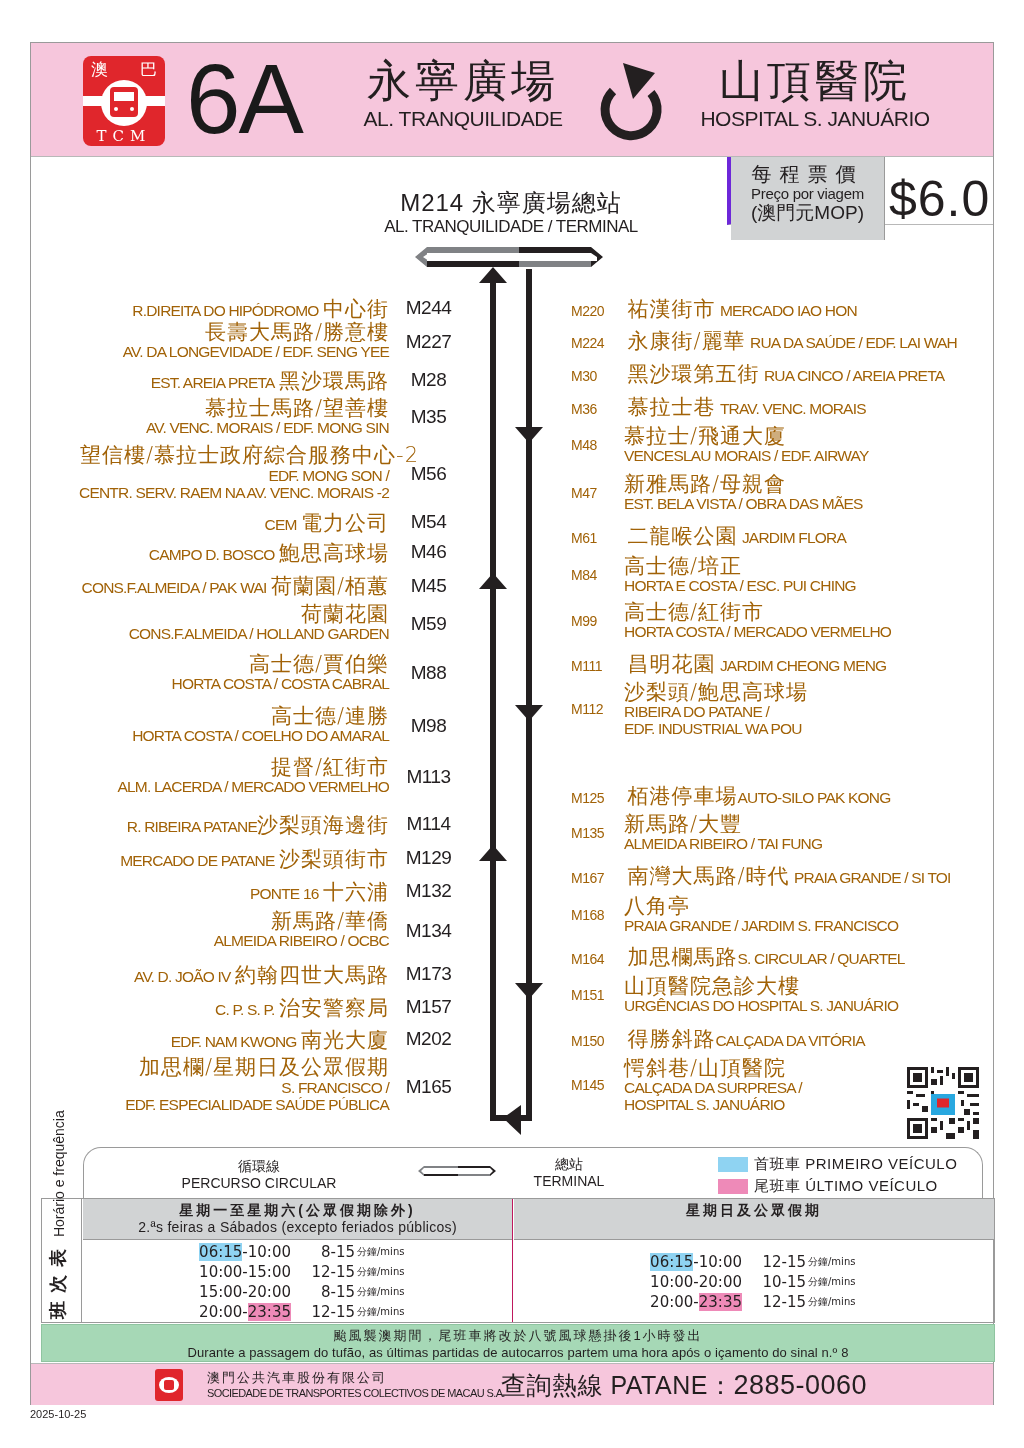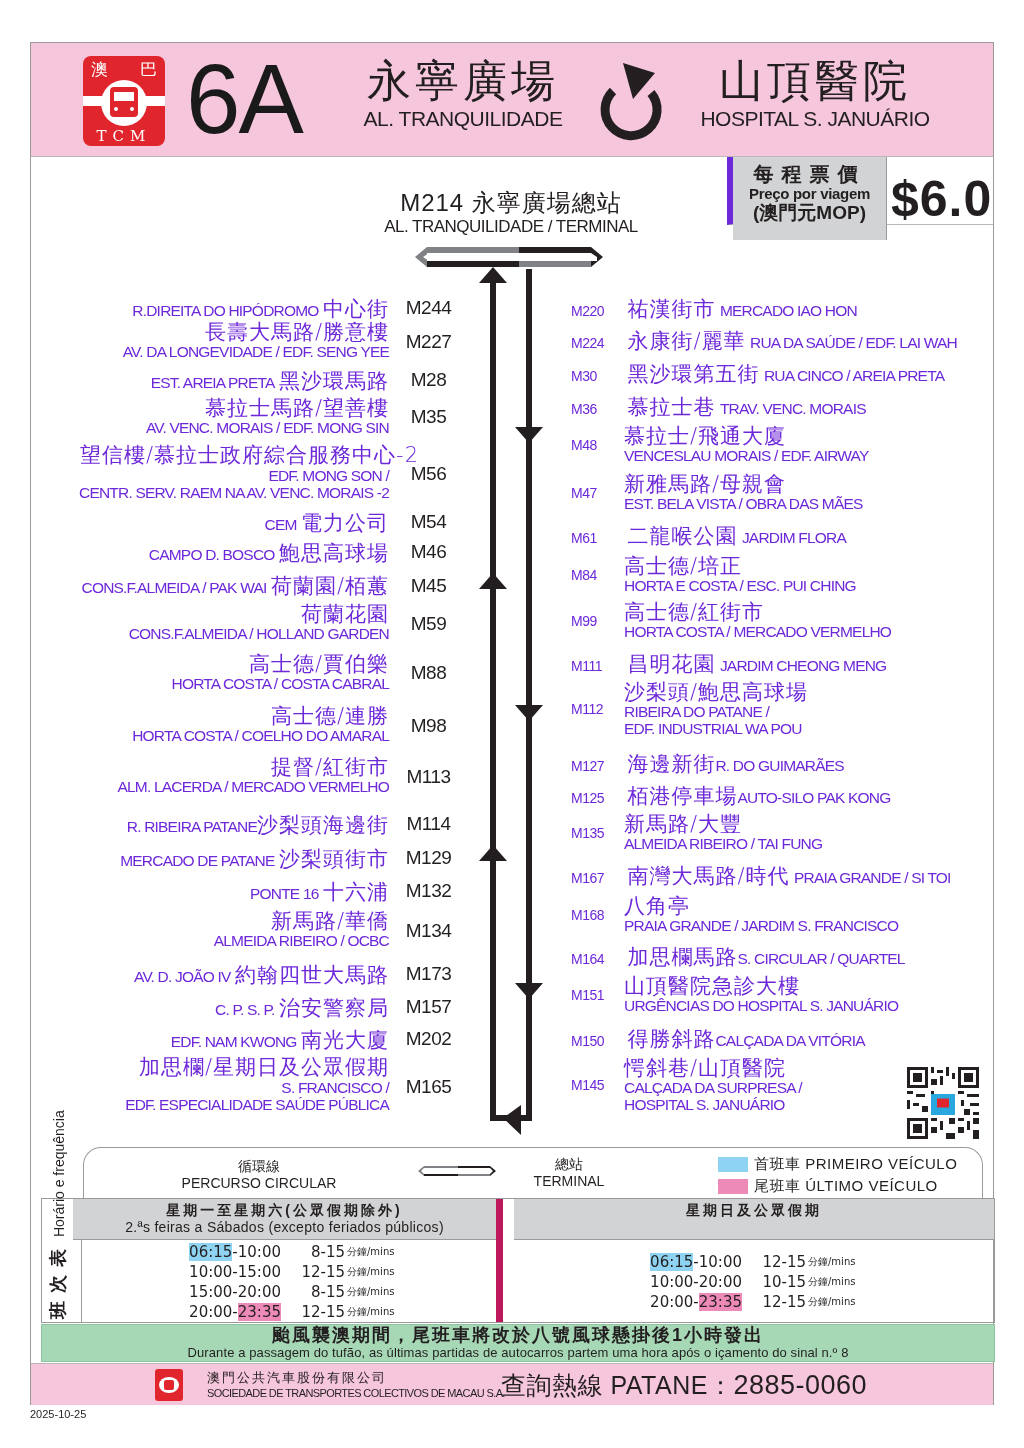--- a/index.html
+++ b/index.html
@@ -15,34 +15,34 @@
   .logo .bus::after { content: ""; position: absolute; left: 4px; top: 20px; width: 4px; height: 4px; background: #fff; border-radius: 50%; box-shadow: 16px 0 0 #fff; }
   .logo .tcm { position: absolute; bottom: 1px; width: 100%; text-align: center; color: #fff; font-family: "DejaVu Serif", serif; font-size: 15px; letter-spacing: 6px; }
   .route-no { position: absolute; left: 155px; top: 4px; font-size: 98px; font-weight: 400; line-height: 104px; letter-spacing: -2px; color: #1a1a1a; }
   .term { position: absolute; text-align: center; color: #231f20; }
   .term .zh { font-size: 44px; letter-spacing: 4px; line-height: 52px; font-family: "DejaVu Sans", sans-serif; font-weight: 300; }
   .term .pt { font-size: 21px; line-height: 24px; letter-spacing: -0.5px; }
   .term-a { left: 318px; top: 12px; width: 228px; }
   .term-b { left: 648px; top: 12px; width: 272px; }
   .loop-icon { position: absolute; left: 562px; top: 20px; width: 76px; height: 80px; }
 
-  .fare { position: absolute; left: 696px; top: 114px; width: 266px; height: 68px; border-left: 6px solid #6d28d9; border-bottom: 1px solid #b8b8b8; font-weight: bold; }
+  .fare { position: absolute; left: 696px; top: 114px; width: 266px; height: 68px; border-left: 4px solid #6d28d9; border-bottom: 1px solid #b8b8b8; }
   .fare .lbl { position: absolute; left: 0; top: 0; width: 154px; height: 83px; background: #d1d3d4; border-right: 1px solid #9a9a9a; text-align: center; padding-top: 6px; }
   .fare .lbl .zh { font-size: 20px; letter-spacing: 8px; line-height: 22px; }
   .fare .lbl .pt { font-size: 15px; line-height: 17px; letter-spacing: -0.3px; }
   .fare .lbl .cur { font-size: 19px; line-height: 22px; }
   .fare .price { position: absolute; left: 158px; top: 12px; font-size: 50px; letter-spacing: 1px; line-height: 60px; }
 
   .terminal-title { position: absolute; left: 330px; top: 146px; width: 300px; text-align: center; }
   .terminal-title .zh { font-size: 24px; line-height: 28px; letter-spacing: 1px; }
   .terminal-title .pt { font-size: 17px; line-height: 20px; letter-spacing: -0.5px; }
 
   .route-svg { position: absolute; left: 0; top: 0; }
 
-  .stop { position: absolute; font-size: 16px; color: #6d28d9; }
+  .stop { position: absolute; font-size: 16px; color: #a16207; }
   .stop .code { font-size: 14px; letter-spacing: -0.5px; }
   .stop .zh { font-size: 21px; letter-spacing: 1px; font-family: "DejaVu Sans", sans-serif; font-weight: 300; }
   .stop .pt { font-size: 15.5px; letter-spacing: -0.8px; }
   .stop .pts { font-size: 15.5px; letter-spacing: -0.8px; line-height: 17px; }
   .left-stop { right: 604px; text-align: right; }
   .left-code { position: absolute; left: 370px; width: 55px; text-align: center; font-size: 19px; letter-spacing: -0.5px; }
   .right-stop { left: 540px; }
   .right-stop .code { display: inline-block; width: 52px; }
   .rs-two { display: flex; align-items: center; }
   .rs-two .code { width: 53px; flex: none; }
@@ -67,21 +67,21 @@
   .tt-head .pt { font-size: 14px; line-height: 17px; letter-spacing: 0.3px; }
   .tt-rows { font-family: "DejaVu Sans", sans-serif; font-size: 15px; }
   .tt-row { display: flex; height: 20px; line-height: 20px; }
   .tt-row .range { text-align: right; }
   .tt-row .freq { text-align: right; padding-left: 10px; }
   .tt-row .unit { font-size: 10px; padding-left: 2px; text-align: center; }
   .hl-first { background: #8fd3f2; }
   .hl-last { background: #ee8ab8; }
 
   .typhoon { position: absolute; left: 10px; top: 1281px; width: 954px; height: 38px; background: #a6d8b6; border: 1px solid #8fc4a0; text-align: center; }
-  .typhoon .zh { font-size: 18px; font-weight: bold; letter-spacing: 2px; line-height: 17px; padding-top: 2px; }
+  .typhoon .zh { font-size: 13px; font-weight: normal; letter-spacing: 2px; line-height: 17px; padding-top: 2px; }
   .typhoon .pt { font-size: 13px; letter-spacing: 0.1px; line-height: 17px; }
 
   .footer { position: absolute; left: 0; top: 1320px; width: 962px; height: 42px; background: #f6c6dc; border-top: 1px solid #b8b8b8; }
   .footer .mini-logo { position: absolute; left: 124px; top: 5px; width: 28px; height: 32px; background: #e0262c; border-radius: 3px; }
   .footer .mini-logo::before { content: ""; position: absolute; left: 4px; top: 8px; width: 20px; height: 16px; background: #fff; border-radius: 50%; }
   .footer .mini-logo::after { content: ""; position: absolute; left: 9px; top: 11px; width: 10px; height: 10px; background: #e0262c; border-radius: 2px; }
   .footer .co { position: absolute; left: 176px; top: 6px; }
   .footer .co .zh { font-family: "DejaVu Serif", serif; font-size: 13px; letter-spacing: 2px; line-height: 16px; }
   .footer .co .pt { font-size: 11px; letter-spacing: -0.6px; line-height: 14px; }
   .footer .hotline { position: absolute; left: 470px; top: 6px; font-size: 25px; letter-spacing: 0.5px; line-height: 30px; }
@@ -282,21 +282,20 @@
     </div>
   <div class="stop right-stop" style="top:607px"><span class="code">M111</span> <span class="zh">昌明花園</span> <span class="pt">JARDIM CHEONG MENG</span></div>
   <div class="stop right-stop rs-two" style="top:638px">
       <span class="code">M112</span>
       <div class="txt">
         <span class="zh">沙梨頭/鮑思高球場</span>
         <span class="pts">RIBEIRA DO PATANE /</span>
         <span class="pts">EDF. INDUSTRIAL WA POU</span>
       </div>
     </div>
-  <div class="stop right-stop" style="top:707px"><span class="code">M127</span> <span class="zh">海邊新街</span><span class="pt">R. DO GUIMARÃES</span></div>
   <div class="stop right-stop" style="top:739px"><span class="code">M125</span> <span class="zh">栢港停車場</span><span class="pt">AUTO-SILO PAK KONG</span></div>
   <div class="stop right-stop rs-two" style="top:770px">
       <span class="code">M135</span>
       <div class="txt">
         <span class="zh">新馬路/大豐</span>
         <span class="pts">ALMEIDA RIBEIRO / TAI FUNG</span>
       </div>
     </div>
   <div class="stop right-stop" style="top:819px"><span class="code">M167</span> <span class="zh">南灣大馬路/時代</span> <span class="pt">PRAIA GRANDE / SI TOI</span></div>
   <div class="stop right-stop rs-two" style="top:852px">
@@ -352,21 +351,21 @@
     <div class="legend-color" style="left:634px;top:9px;background:#8fd3f2"></div>
     <div class="legend-text" style="left:670px;top:7px">首班車 PRIMEIRO VEÍCULO</div>
     <div class="legend-color" style="left:634px;top:31px;background:#ee8ab8"></div>
     <div class="legend-text" style="left:670px;top:29px">尾班車 ÚLTIMO VEÍCULO</div>
   </div>
 
   <div class="timetable">
     <div class="tt-side">
       <div class="vt"><span class="zh">班次表</span> <span>Horário e frequência</span></div>
     </div>
-    <div class="tt-col" style="left:31px;width:430px;border-right:7px solid #be185d">
+    <div class="tt-col" style="left:41px;width:430px;border-right:1px solid #be185d">
       <div class="tt-head">
         <div class="zh">星期一至星期六(公眾假期除外)</div>
         <div class="pt">2.ªs feiras a Sábados (excepto feriados públicos)</div>
       </div>
       <div class="tt-rows" style="padding-top:2px;padding-left:110px">
         <div class="tt-row">
             <span class="range" style="width:98px"><span class="hl-first">06:15</span>-<span>10:00</span></span>
             <span class="freq" style="width:64px">8-15</span>
             <span class="unit">分鐘/mins</span>
           </div>

